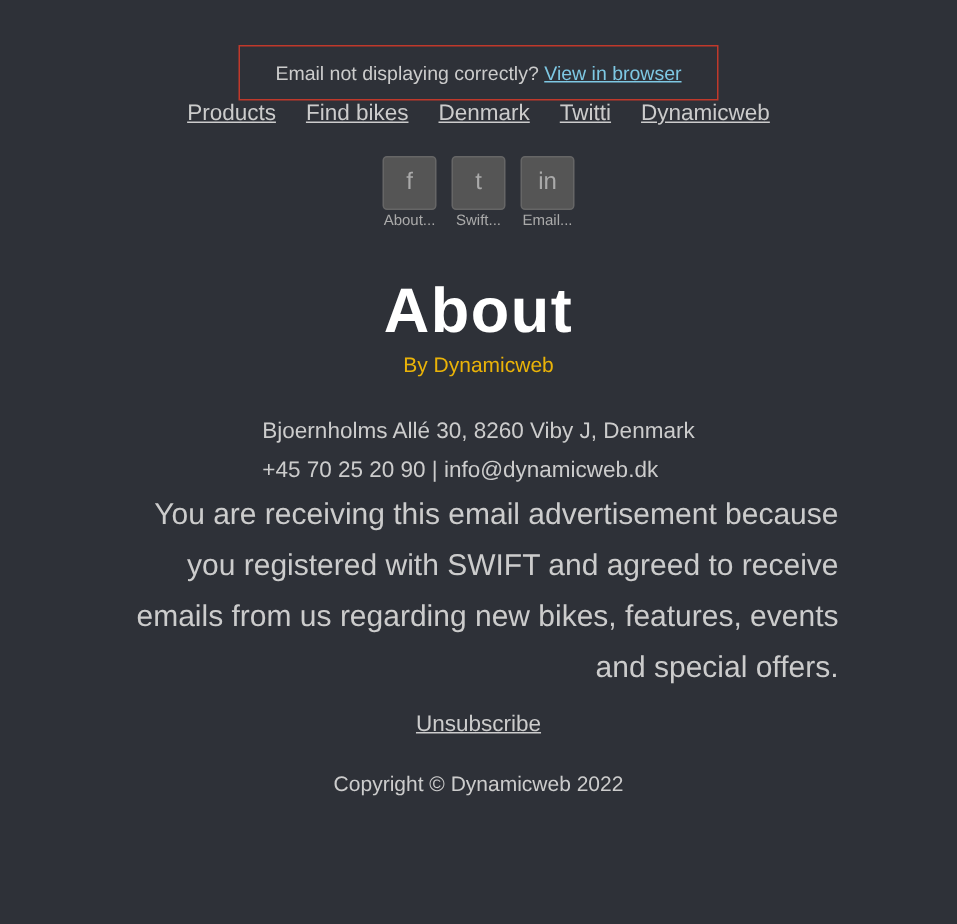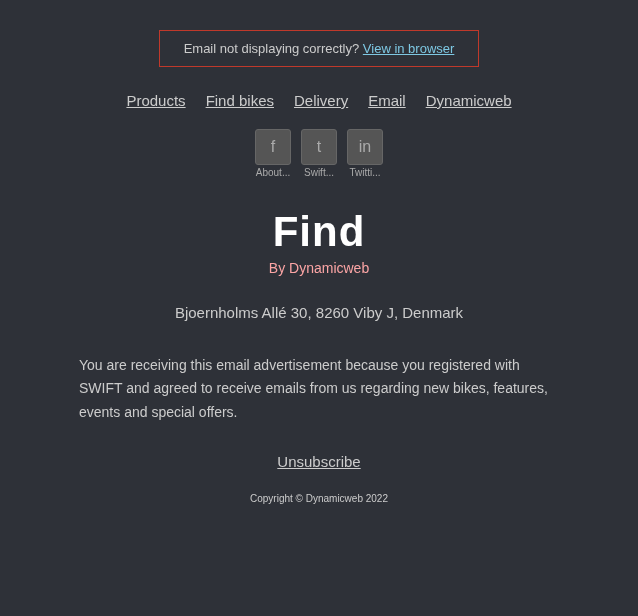--- a/index.html
+++ b/index.html
@@ -27,21 +27,20 @@
       color: #cccccc;
       text-align: left;
     }
 
     .email-banner a {
       color: #7ec8e3;
       text-decoration: underline;
     }
 
     .nav {
-      margin-top: 25px;
       display: flex;
       gap: 20px;
       flex-wrap: wrap;
       justify-content: center;
     }
 
     .nav a {
       color: #cccccc;
       text-decoration: underline;
       font-size: 15px;
@@ -79,100 +78,100 @@
       margin-top: 30px;
       font-size: 42px;
       font-weight: bold;
       color: #ffffff;
       letter-spacing: 1px;
       text-align: center;
     }
 
     .brand-sub {
       font-size: 14px;
-      color: #fca5a5;
+      color: #eab308;
       text-align: center;
       margin-top: 4px;
     }
 
     .address {
       margin-top: 24px;
       font-size: 15px;
       color: #cccccc;
       line-height: 1.7;
     }
 
     .description {
-      margin-top: 28px;
-      font-size: 14px;
+      font-size: 20px;
       color: #cccccc;
-      text-align: left;
+      text-align: right;
       max-width: 520px;
       line-height: 1.7;
       padding: 0 20px;
     }
 
     .unsubscribe {
-      margin-top: 28px;
+      margin-top: 12px;
       text-align: center;
     }
 
     .unsubscribe a {
       color: #cccccc;
       text-decoration: underline;
       font-size: 15px;
     }
 
     .copyright {
       margin-top: 22px;
       margin-bottom: 30px;
-      font-size: 10px;
+      font-size: 14px;
       color: #cccccc;
       text-align: center;
     }
   </style>
 </head>
 <body>
 
 <div class="email-banner">
   <span>Email not displaying correctly?</span>
   <a href="#">View in browser</a>
 </div>
 
 <nav class="nav">
 
 <a href="#">Products</a>
     <a href="#">Find bikes</a>
-    <a href="#">Delivery</a>
-    <a href="#">Email</a>
+    <a href="#">Denmark</a>
+    <a href="#">Twitti</a>
     <a href="#">Dynamicweb</a>
   </nav>
 
 <div class="social-icons">
 
 <div class="social-icon-wrapper">
       <div class="social-icon-img">f</div>
       <span>About...</span>
     </div>
     <div class="social-icon-wrapper">
       <div class="social-icon-img">t</div>
       <span>Swift...</span>
     </div>
     <div class="social-icon-wrapper">
       <div class="social-icon-img">in</div>
-      <span>Twitti...</span>
+      <span>Email...</span>
     </div>
   </div>
 
-<h1 class="brand-title">Find</h1>
+<h1 class="brand-title">About</h1>
 
 <p class="brand-sub">By Dynamicweb</p>
 
 <div class="address">
   <p>Bjoernholms Allé 30, 8260 Viby J, Denmark</p>
+  <p>+45 70 25 20 90 | info@dynamicweb.dk</p>
 </div>
 
 <p class="description">You are receiving this email advertisement because you registered with SWIFT and agreed to receive emails from us regarding new bikes, features, events and special offers.</p>
 
 <div class="unsubscribe">
   <a href="#">Unsubscribe</a>
 </div>
 
 <p class="copyright">Copyright © Dynamicweb 2022</p>
 

